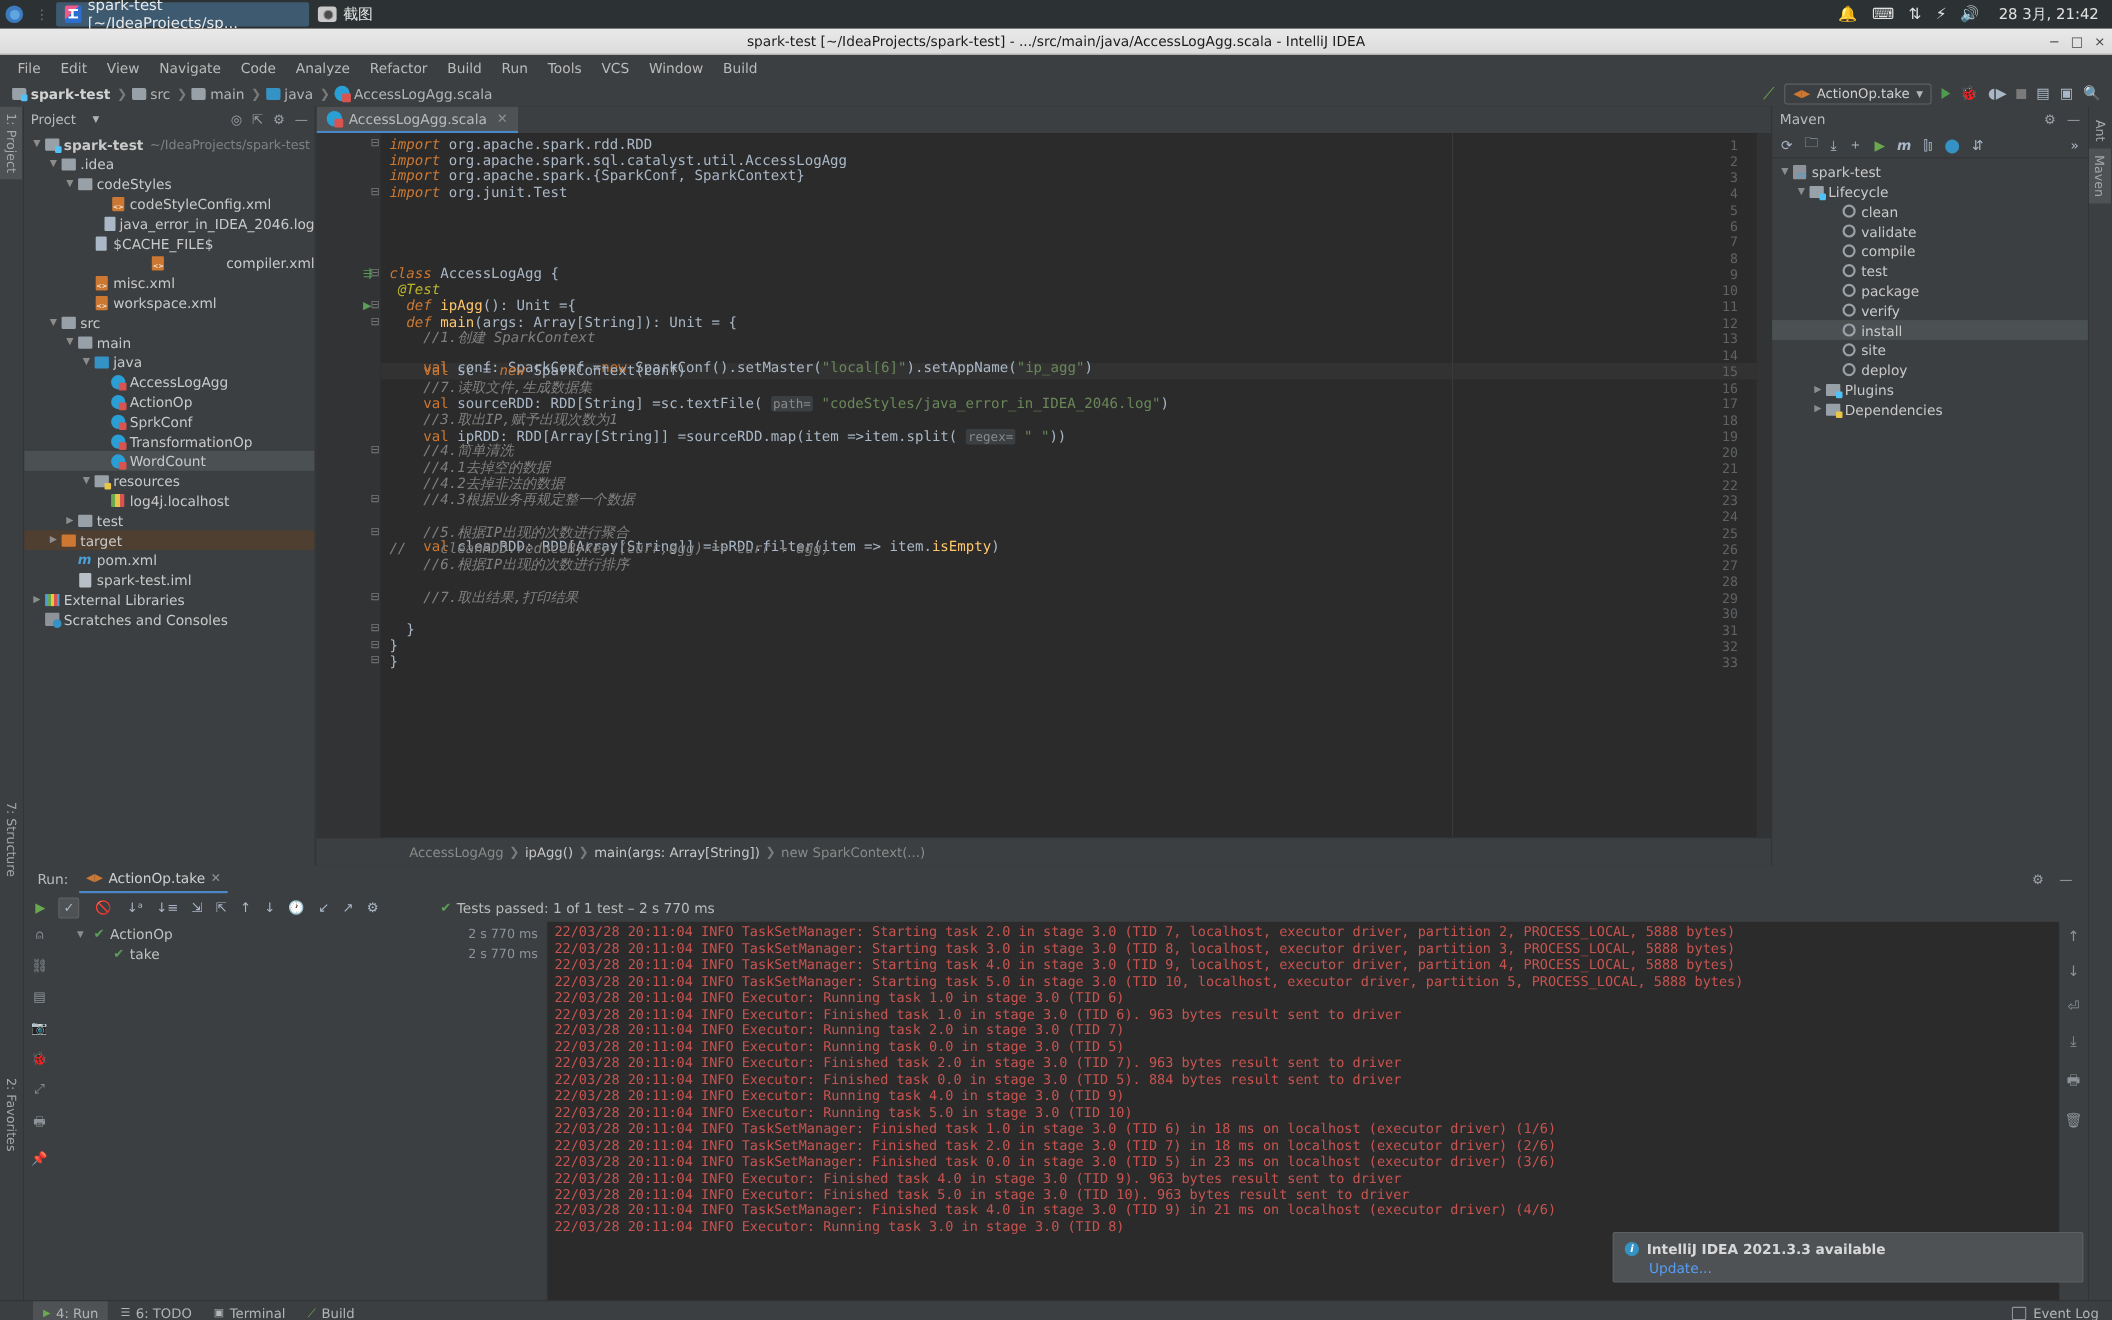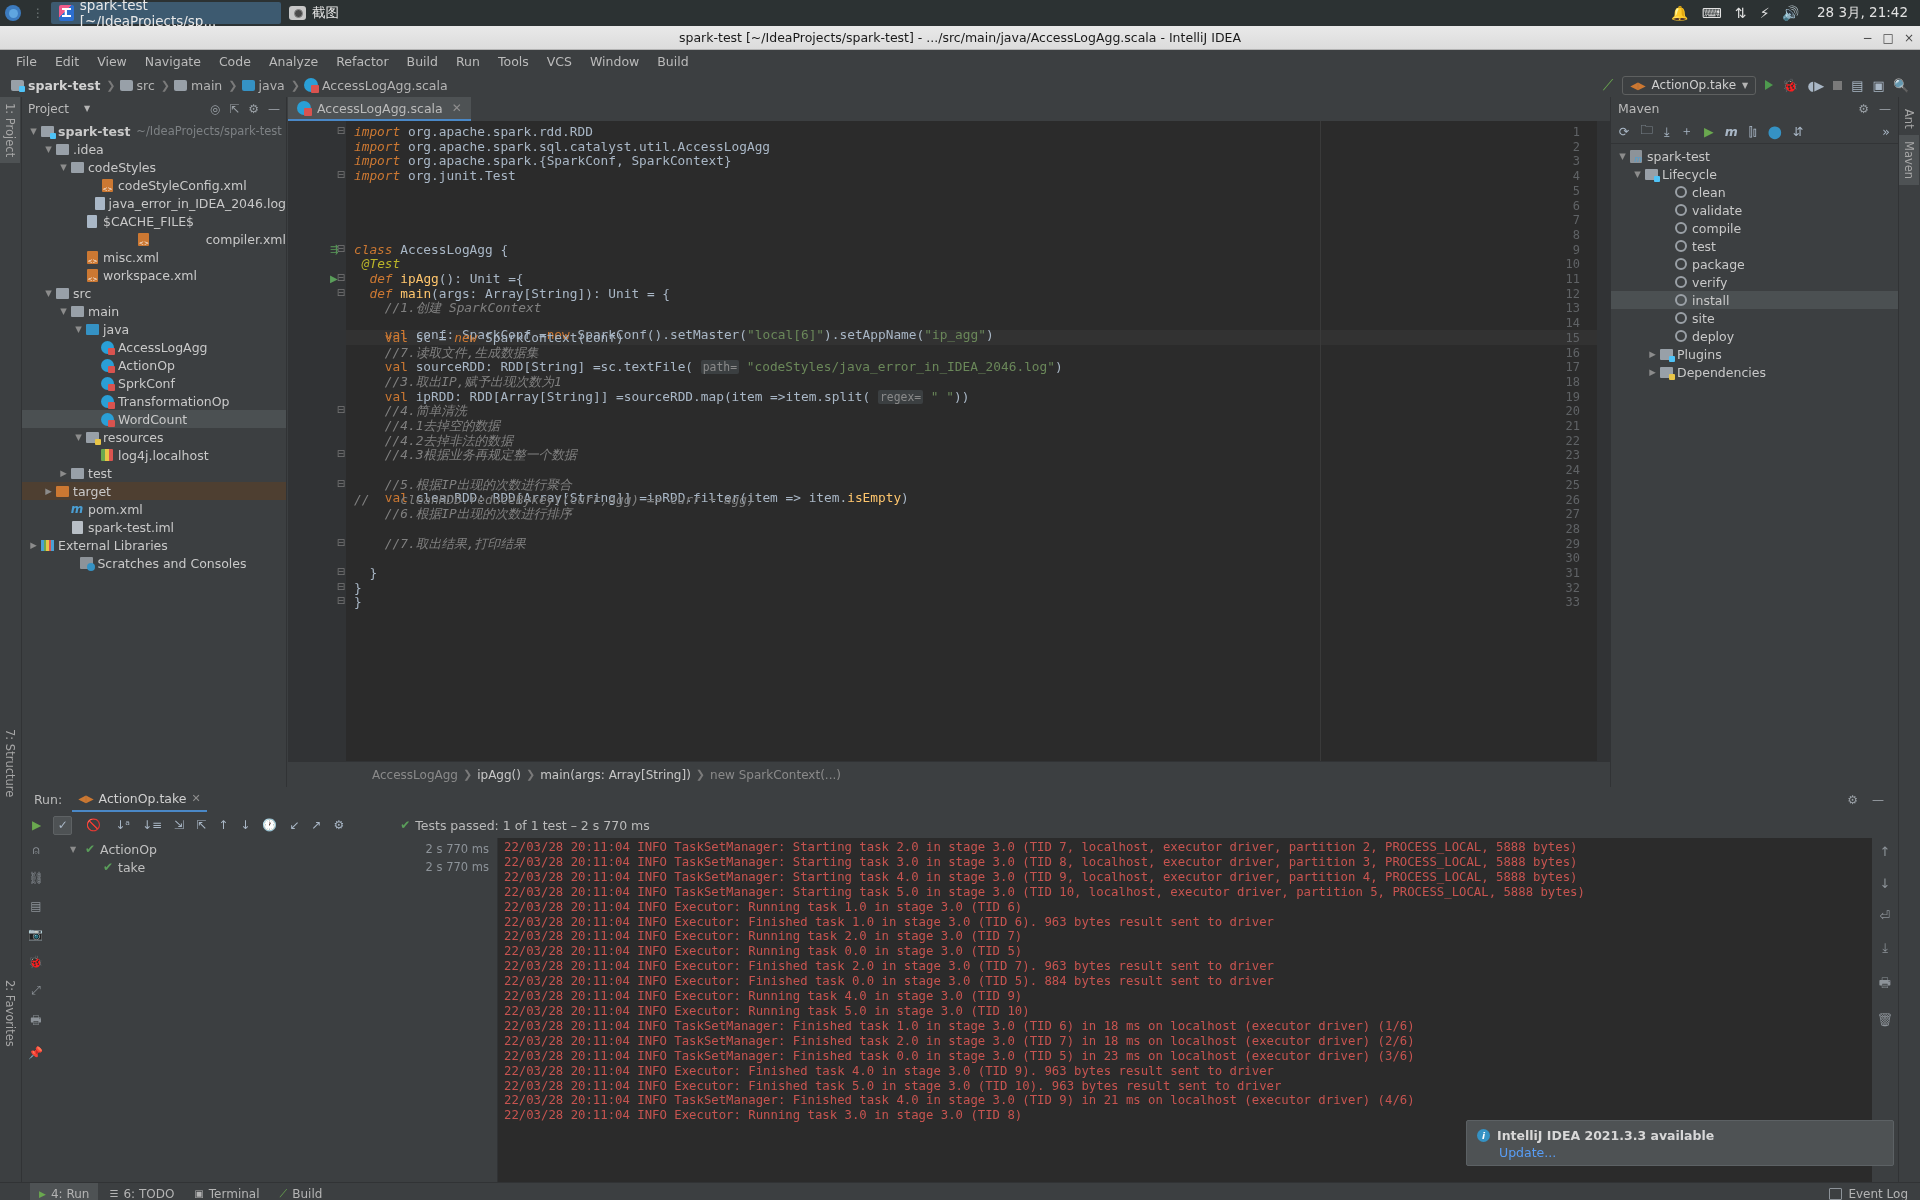--- a/index.html
+++ b/index.html
@@ -446,21 +446,21 @@
           </span>
           <span class="lbl">spark-test.iml</span>
         </div>
         <div class="node" style="padding-left: 6px;">
           <span class="arrow">▶</span>
           <span class="ico">
             <span class="i-lib"></span>
           </span>
           <span class="lbl">External Libraries</span>
         </div>
-        <div class="node" style="padding-left: 6px; justify-content: center;">
+        <div class="node" style="padding-left: 6px;">
           <span class="arrow"></span>
           <span class="ico">
             <span class="i-scratch"></span>
           </span>
           <span class="lbl">Scratches and Consoles</span>
         </div>
       </div>
   </div>
 
   <div id="editor-wrap">

